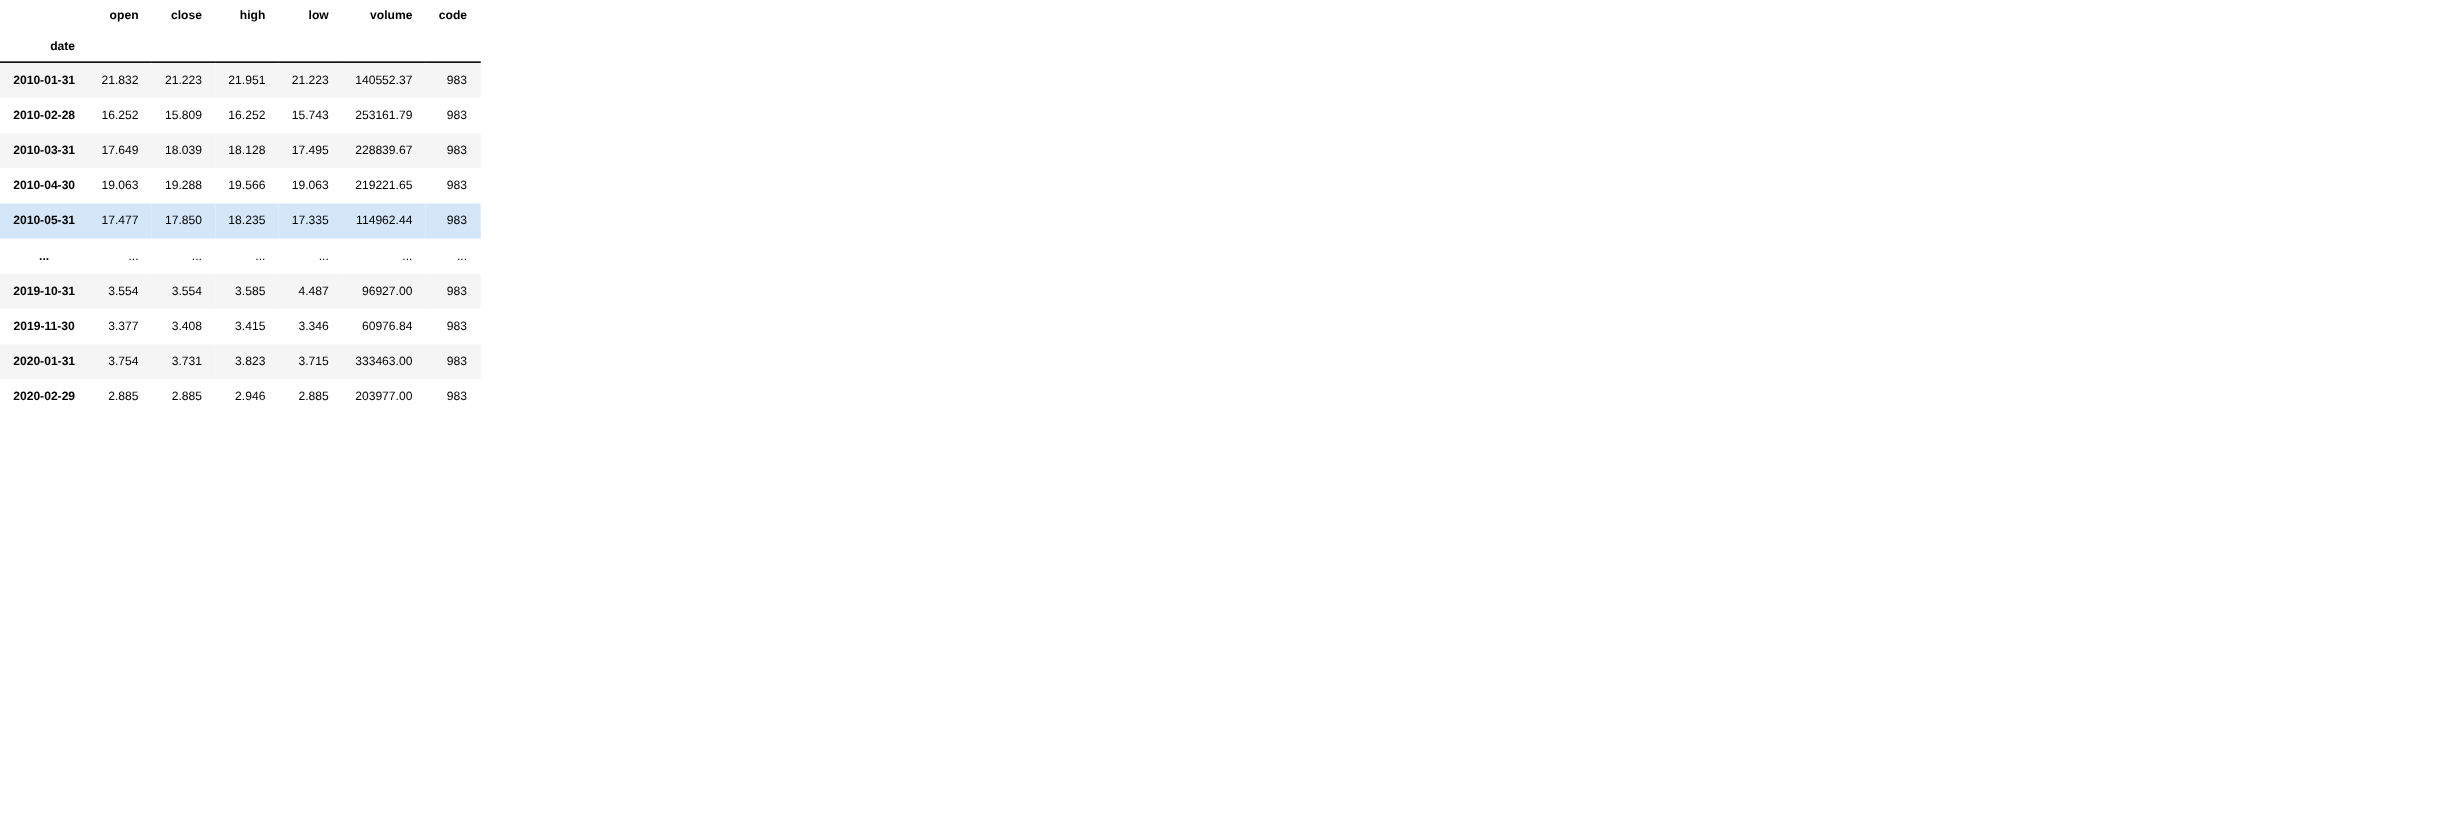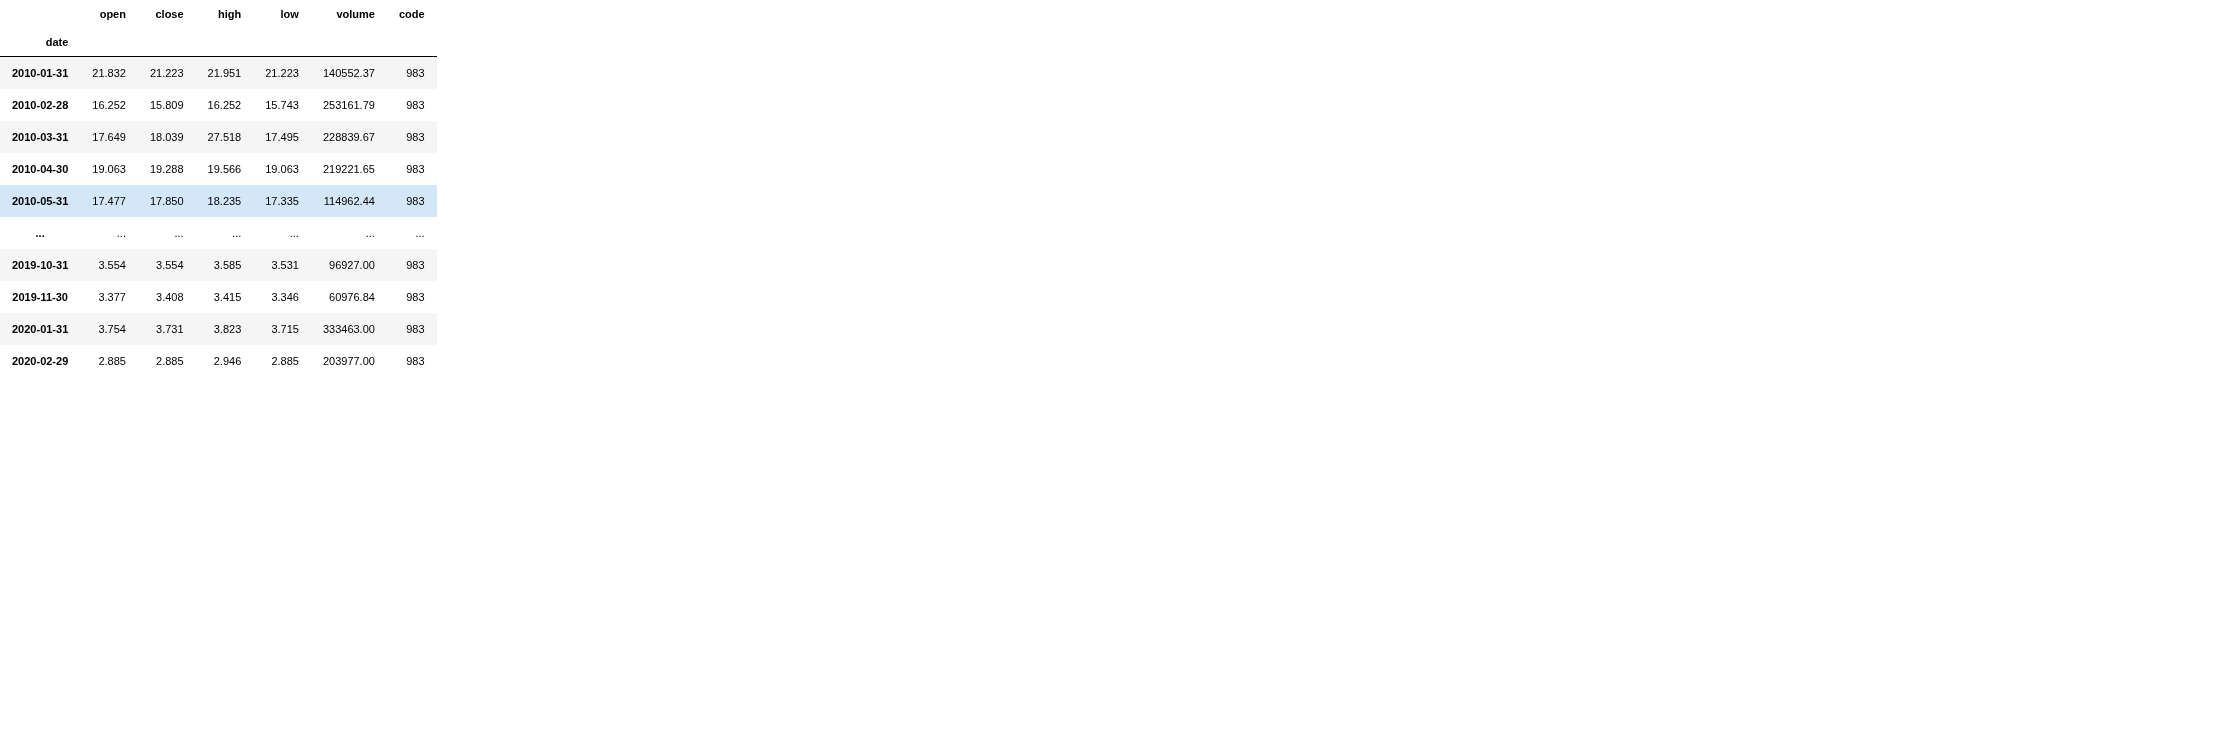--- a/index.html
+++ b/index.html
@@ -96,21 +96,21 @@
         <td>15.809</td>
         <td>16.252</td>
         <td>15.743</td>
         <td>253161.79</td>
         <td>983</td>
       </tr>
       <tr>
         <th>2010-03-31</th>
         <td>17.649</td>
         <td>18.039</td>
-        <td>27.518</td>
+        <td>18.128</td>
         <td>17.495</td>
         <td>228839.67</td>
         <td>983</td>
       </tr>
       <tr>
         <th>2010-04-30</th>
         <td>19.063</td>
         <td>19.288</td>
         <td>19.566</td>
         <td>19.063</td>
@@ -133,21 +133,21 @@
         <td>...</td>
         <td>...</td>
         <td>...</td>
         <td>...</td>
       </tr>
       <tr>
         <th>2019-10-31</th>
         <td>3.554</td>
         <td>3.554</td>
         <td>3.585</td>
-        <td>3.531</td>
+        <td>4.487</td>
         <td>96927.00</td>
         <td>983</td>
       </tr>
       <tr>
         <th>2019-11-30</th>
         <td>3.377</td>
         <td>3.408</td>
         <td>3.415</td>
         <td>3.346</td>
         <td>60976.84</td>

